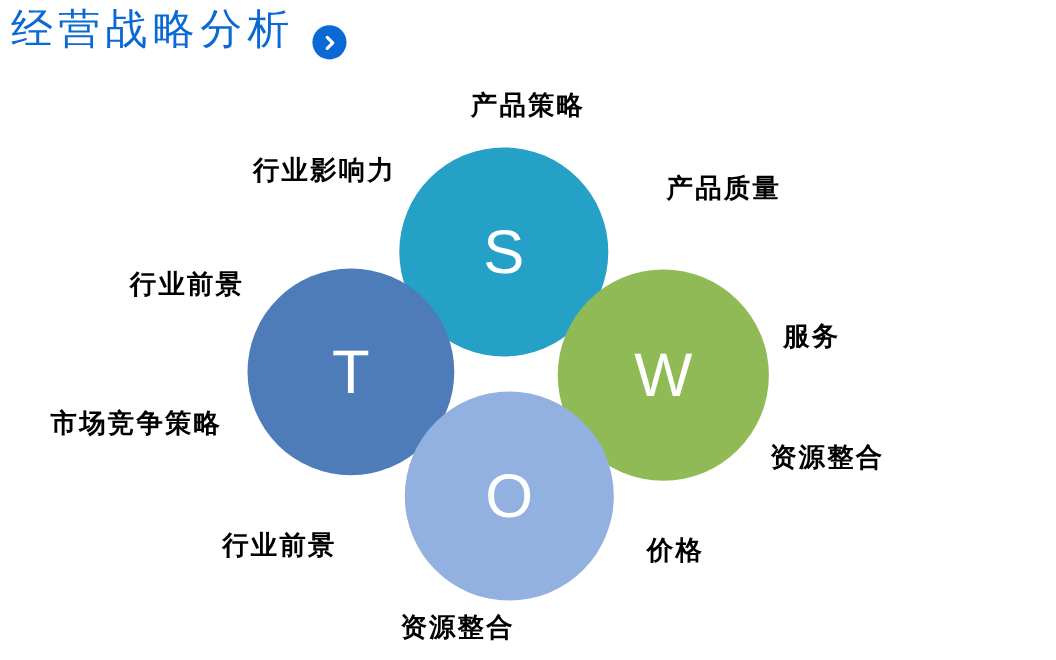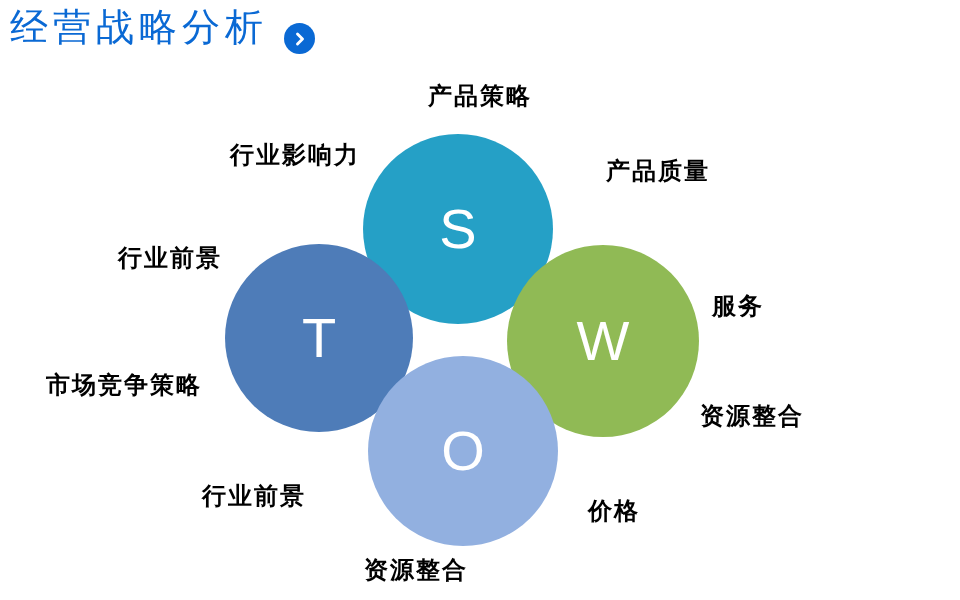--- a/index.html
+++ b/index.html
@@ -69,21 +69,21 @@
   }
   .label.heavy { font-weight: 900; }
   .lbl-0 { left: 428px; top: 80px; }
   .lbl-1 { left: 230px; top: 139px; }
   .lbl-2 { left: 606px; top: 155px; }
   .lbl-3 { left: 118px; top: 242px; }
   .lbl-4 { left: 712px; top: 290px; }
   .lbl-5 { left: 46px;  top: 369px; }
   .lbl-6 { left: 700px; top: 400px; }
   .lbl-7 { left: 202px; top: 480px; }
-  .lbl-8 { left: 588px; top: 495px; }
+  .lbl-8 { left: 588px; top: 484px; }
   .lbl-9 { left: 364px; top: 554px; }
 </style>
 </head>
 <body>
 
 <div class="slide">
 
   <h1 class="title" style="color: rgb(10, 105, 212);">经营战略分析</h1>
 
   <span class="arrow-circle" style="background-color: rgb(10, 105, 212);">

